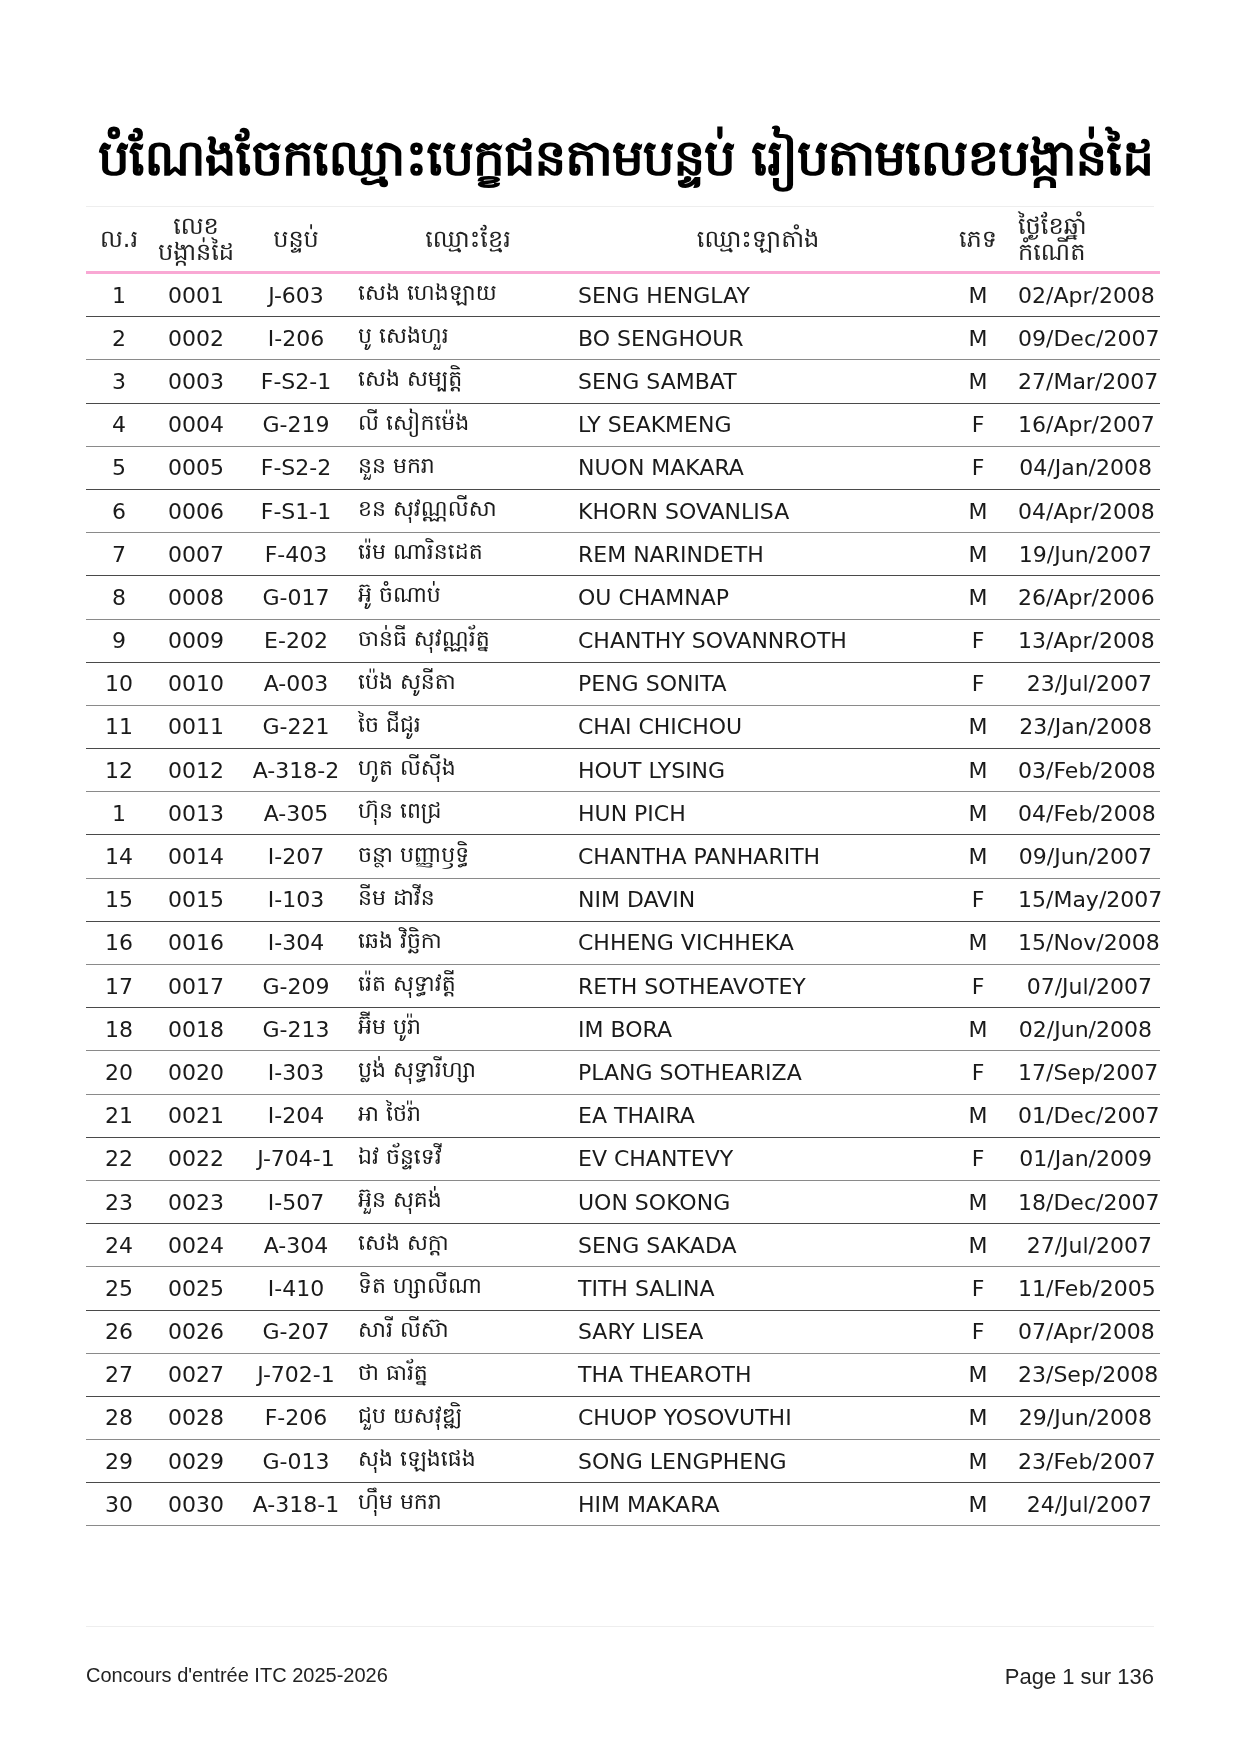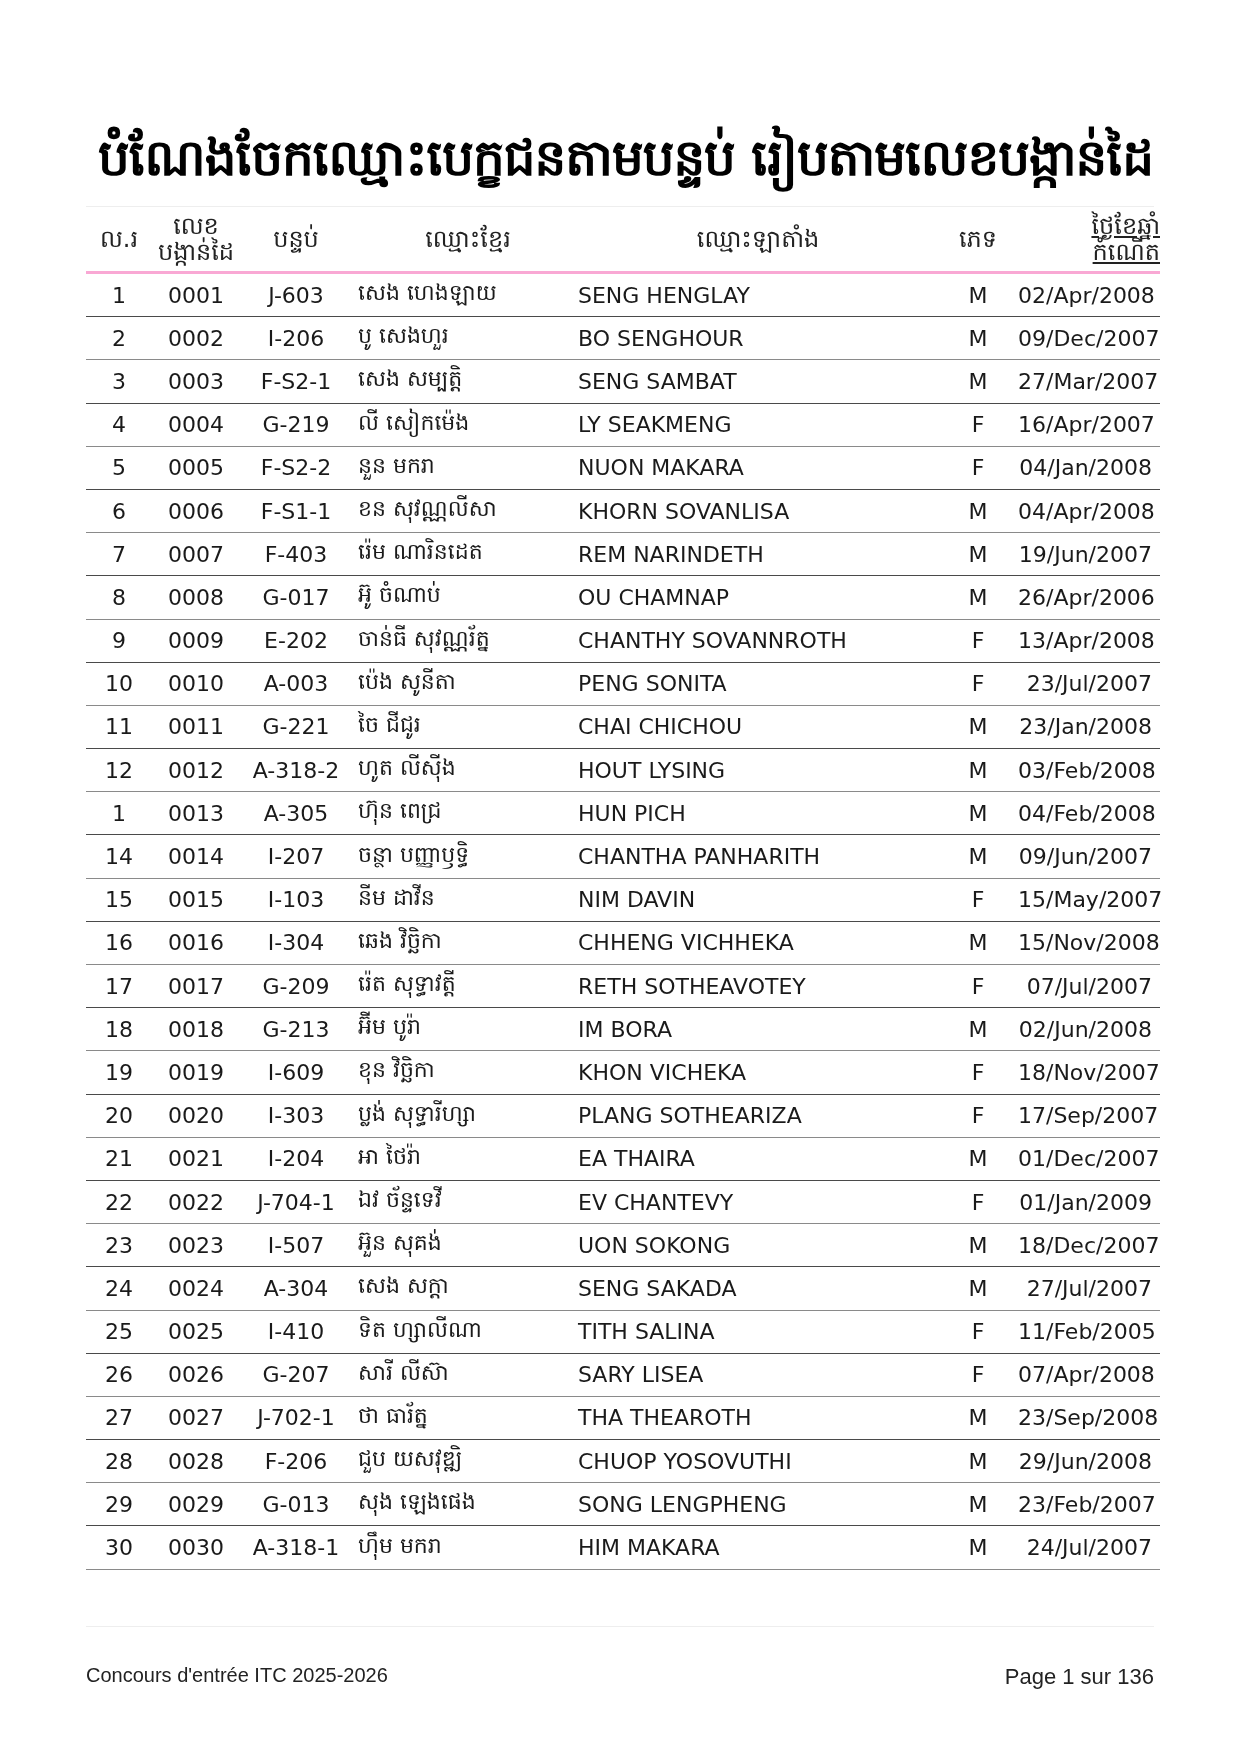--- a/index.html
+++ b/index.html
@@ -70,21 +70,21 @@
     .c-no { width: 66px; text-align: center; }
     .c-ticket { width: 88px; text-align: center; }
     .c-room { width: 112px; text-align: center; }
     .c-kh { width: 220px; text-align: left; padding-left: 6px !important; margin-left: 40px; }
     .c-lat { width: 360px; text-align: left; }
     .c-sex { width: 80px; text-align: center; }
     .c-dob { width: 142px; text-align: right; padding-right: 8px !important; }
     td.c-lat { font-size: 17px; letter-spacing: 0px; }
     td.c-kh { font-size: 20px; }
     th.c-kh, th.c-lat { text-align: center; }
-    th.c-dob { text-align: right; padding-right: 0 !important; text-decoration: underline; }
+    th.c-dob { text-align: left; padding-right: 0 !important; }
     th .two-line span { display: block; }
     .bottom-rule {
       position: absolute;
       left: 86px;
       top: 1626px;
       width: 1068px;
       height: 1px;
       background: #eeeeee;
     }
     .footer-left {
@@ -289,29 +289,20 @@
       </tr>
       <tr class="alt">
         <td class="c-no">18</td>
         <td class="c-ticket">0018</td>
         <td class="c-room">G-213</td>
         <td class="c-kh">អ៊ីម បូរ៉ា</td>
         <td class="c-lat">IM BORA</td>
         <td class="c-sex">M</td>
         <td class="c-dob">02/Jun/2008</td>
       </tr>
-      <tr>
-        <td class="c-no">19</td>
-        <td class="c-ticket">0019</td>
-        <td class="c-room">I-609</td>
-        <td class="c-kh">ខុន វិច្ឆិកា</td>
-        <td class="c-lat">KHON VICHEKA</td>
-        <td class="c-sex">F</td>
-        <td class="c-dob">18/Nov/2007</td>
-      </tr>
       <tr class="alt">
         <td class="c-no">20</td>
         <td class="c-ticket">0020</td>
         <td class="c-room">I-303</td>
         <td class="c-kh">ប្លង់ សុទ្ធារីហ្សា</td>
         <td class="c-lat">PLANG SOTHEARIZA</td>
         <td class="c-sex">F</td>
         <td class="c-dob">17/Sep/2007</td>
       </tr>
       <tr>

